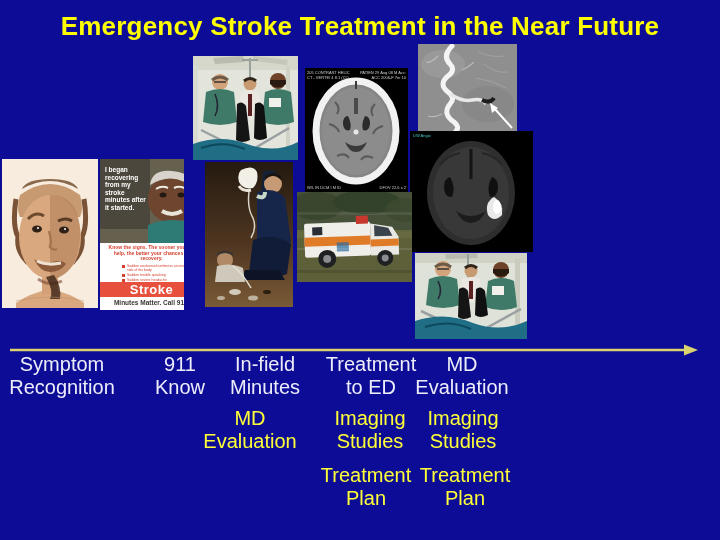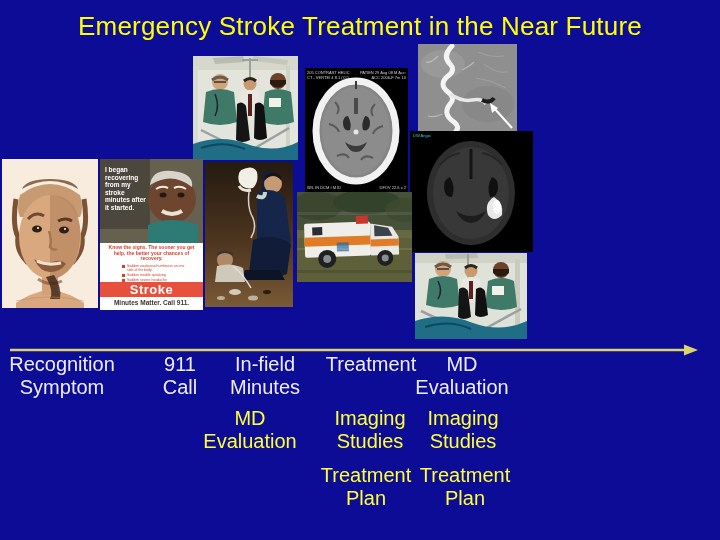--- a/index.html
+++ b/index.html
@@ -4,34 +4,34 @@
 <style>
   * { margin:0; padding:0; box-sizing:border-box; }
   html,body { width:720px; height:540px; }
   body { font-family:"Liberation Sans", sans-serif; }
   .slide {
     position:relative; width:720px; height:540px;
     background:#0C0C96; overflow:hidden;
   }
   .title {
     position:absolute; top:11px; left:0; width:720px;
-    text-align:center; color:#FFFF00; font-size:26px; font-weight:normal;
+    text-align:center; color:#FFFF00; font-size:26px; font-weight:bold;
     letter-spacing:0.2px;
   }
   .img { position:absolute; overflow:hidden; }
   .img svg { display:block; }
 
   
   .team1     { left:193px; top:56px;  width:105px; height:104px; }
   .ct        { left:305px; top:68px;  width:103px; height:124px; background:#000; }
   .angio     { left:418px; top:44px;  width:99px;  height:87px; }
   .dwi       { left:410px; top:131px; width:123px; height:121px; background:#000; }
   .team2     { left:415px; top:253px; width:112px; height:86px; }
   .face      { left:2px;   top:159px; width:96px;  height:149px; background:#F8ECDF; }
-  .poster    { left:100px; top:159px; width:103px; height:151px; background:#fff; }
+  .poster    { left:100px; top:159px; width:84px; height:151px; background:#fff; }
   .painting  { left:205px; top:162px; width:88px;  height:145px; }
   .ambulance { left:297px; top:192px; width:115px; height:90px; }
 
   
   .ct .ovl { position:absolute; color:#cfcfcf; font-size:4px; line-height:5px; width:48px; }
   .ct .tl { left:2px; top:2px; }
   .ct .tr { right:2px; top:2px; text-align:right; }
   .ct .bl { left:2px; bottom:2px; }
   .ct .br { right:2px; bottom:2px; text-align:right; }
 
@@ -317,33 +317,34 @@
   </div>
 
   <div class="arrow">
     <svg width="720" height="16" viewBox="0 0 720 16">
       <line x1="10" y1="7" x2="686" y2="7" stroke="#DCD36E" stroke-width="2.6"></line>
       <polygon points="698,7 684,1.5 684,12.5" fill="#DCD36E"></polygon>
     </svg>
   </div>
 
   <div class="stage s1">
+    <span class="ln">Symptom</span>
     <span class="ln">Recognition</span>
-    <span class="ln">Symptom</span>
   </div>
   <div class="stage s2">
     <span class="ln">911</span>
-    <span class="ln">Call</span>
+    <span class="ln">Know</span>
   </div>
   <div class="stage s3">
     <span class="ln">In-field</span>
     <span class="ln">Minutes</span>
   </div>
   <div class="stage s4">
     <span class="ln">Treatment</span>
+    <span class="ln">to ED</span>
   </div>
   <div class="stage s5">
     <span class="ln">MD</span>
     <span class="ln">Evaluation</span>
   </div>
 
   <div class="substep u1">
     <span class="ln">MD</span>
     <span class="ln">Evaluation</span>
   </div>

